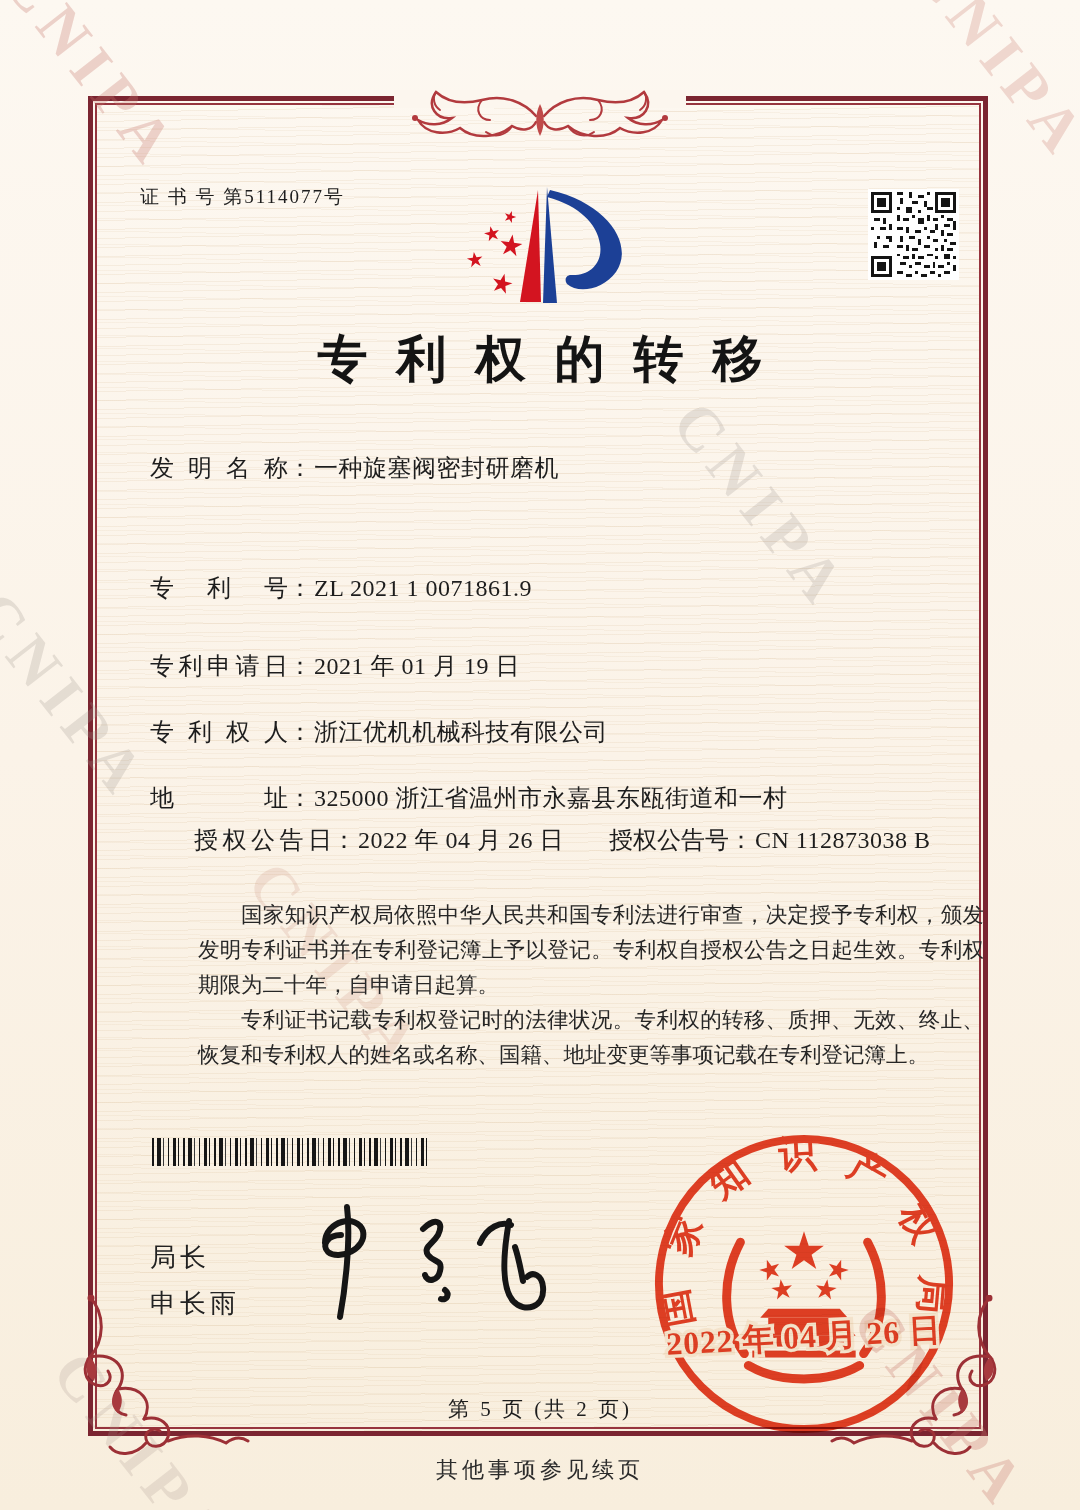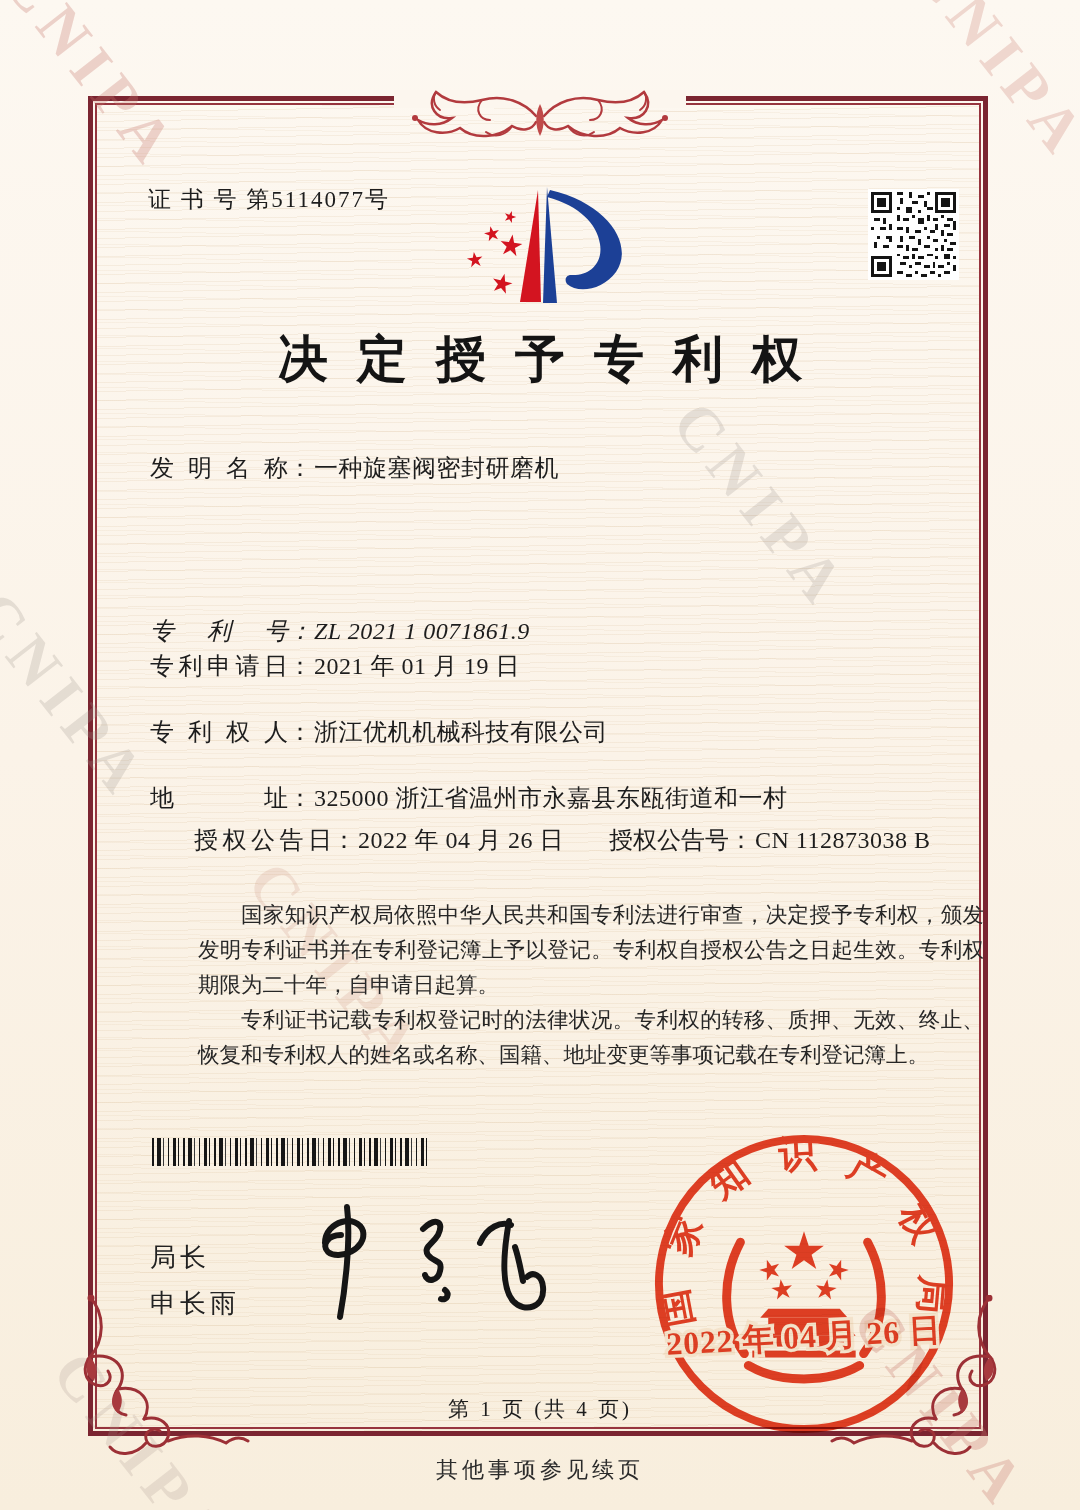--- a/index.html
+++ b/index.html
@@ -23,21 +23,21 @@
     border:5px solid #7b2531; z-index:1;
   }
   .frame::before{
     content:""; position:absolute; inset:2px; border:2px solid #96343e;
   }
   .wm{
     z-index:2; font-weight:bold; letter-spacing:10px; font-size:62px;
     transform:rotate(52deg); transform-origin:center; white-space:nowrap;
     font-family:"Liberation Serif","DejaVu Serif",serif; pointer-events:none;
   }
-  .cert-no{left:148px; top:184px; font-size:23px; letter-spacing:2px; z-index:3;}
+  .cert-no{left:140px; top:184px; font-size:19px; letter-spacing:2px; z-index:3;}
   .doc-title{
     left:0; right:0; top:326px; text-align:center; font-size:50px; font-weight:bold;
     letter-spacing:.58em; text-indent:.58em; color:#141414; z-index:3;
   }
   .field-row{left:150px; font-size:24px; white-space:nowrap; z-index:3;}
   .flabel{display:inline-block; width:138px; text-align:justify; text-align-last:justify;}
   .colon{display:inline-block; width:26px;}
   .fvalue{letter-spacing:.5px;}
   .grant2{position:absolute; left:415px; top:0;}
   .body-text{
@@ -157,26 +157,26 @@
       <path fill-rule="evenodd" d="M0,0h7v7H0Z M1,1h5v5H1Z"></path>
         <rect x="2" y="2" width="3" height="3"></rect>
       <path fill-rule="evenodd" d="M22,0h7v7h-7Z M23,1h5v5h-5Z"></path>
         <rect x="24" y="2" width="3" height="3"></rect>
       <path fill-rule="evenodd" d="M0,22h7v7H0Z M1,23h5v5H1Z"></path>
         <rect x="2" y="24" width="3" height="3"></rect>
       <path d="M9,0h2v1H9Z M13,0h1v2h-1Z M16,1h2v1h-2Z M19,0h1v1h-1Z M10,2h1v2h-1Z M14,3h2v1h-2Z M18,3h1v2h-1Z M9,5h1v1H9Z M12,5h2v2h-2Z M16,6h1v1h-1Z M19,5h2v1h-2Z M1,9h2v1H1Z M4,9h1v2H4Z M0,12h1v1H0Z M3,12h2v1H3Z M6,11h1v2H6Z M2,15h1v1H2Z M5,15h2v1H5Z M1,17h1v2H1Z M4,18h2v1H4Z M6,16h1v1H6Z M9,8h1v2H9Z M11,9h2v1h-2Z M14,8h1v1h-1Z M16,9h2v2h-2Z M19,8h1v2h-1Z M21,9h2v1h-2Z M24,8h1v1h-1Z M26,9h2v1h-2Z M22,11h1v2h-1Z M25,11h2v1h-2Z M28,10h1v3h-1Z M9,12h2v1H9Z M12,12h1v2h-1Z M15,13h2v1h-2Z M18,12h1v1h-1Z M20,13h2v1h-2Z M24,13h1v2h-1Z M26,14h2v1h-2Z M10,15h1v2h-1Z M13,15h2v1h-2Z M16,16h1v2h-1Z M19,15h1v1h-1Z M21,16h2v1h-2Z M25,16h1v1h-1Z M27,17h2v1h-2Z M9,18h2v1H9Z M12,18h1v2h-1Z M14,19h2v1h-2Z M18,18h2v1h-2Z M22,19h1v1h-1Z M24,18h1v2h-1Z M26,19h2v1h-2Z M9,21h1v1H9Z M11,22h2v1h-2Z M14,21h1v2h-1Z M16,22h2v1h-2Z M19,21h2v1h-2Z M22,22h1v1h-1Z M25,21h2v2h-2Z M28,22h1v1h-1Z M10,24h2v1h-2Z M13,25h1v1h-1Z M15,24h2v1h-2Z M18,25h2v1h-2Z M21,24h1v2h-1Z M23,25h2v1h-2Z M26,24h1v1h-1Z M28,25h1v2h-1Z M9,27h2v1H9Z M12,28h2v1h-2Z M15,27h1v1h-1Z M17,28h2v1h-2Z M20,27h2v1h-2Z M23,28h1v1h-1Z M25,27h2v1h-2Z"></path>
     </svg>
   </div>
 
-  <div class="abs doc-title">决定授予专利权</div>
+  <div class="abs doc-title">专利权的转移</div>
 
   <div class="abs field-row" style="top:452px;">
     <span class="flabel">发明名称</span><span class="colon">：</span><span class="fvalue">一种旋塞阀密封研磨机</span>
   </div>
-  <div class="abs field-row" style="top:615px;font-style:italic;">
+  <div class="abs field-row" style="top:572px;">
     <span class="flabel">专利号</span><span class="colon">：</span><span class="fvalue">ZL 2021 1 0071861.9</span>
   </div>
   <div class="abs field-row" style="top:650px;">
     <span class="flabel">专利申请日</span><span class="colon">：</span><span class="fvalue">2021 年 01 月 19 日</span>
   </div>
   <div class="abs field-row" style="top:716px;">
     <span class="flabel">专利权人</span><span class="colon">：</span><span class="fvalue">浙江优机机械科技有限公司</span>
   </div>
   <div class="abs field-row" style="top:782px;">
     <span class="flabel">地址</span><span class="colon">：</span><span class="fvalue">325000 浙江省温州市永嘉县东瓯街道和一村</span>
@@ -234,16 +234,16 @@
         <path d="M116,194 h88 l-8,-9 h-72 Z"></path>
         <rect x="124" y="194" width="72" height="12"></rect>
         <path d="M108,212 h104 l-7,-8 h-90 Z"></path>
         <rect x="116" y="212" width="88" height="11"></rect>
         <rect x="108" y="227" width="104" height="7"></rect>
       </g>
       <text x="160" y="224" text-anchor="middle" font-size="32" font-weight="bold" fill="#e2381c" textLength="276" lengthAdjust="spacing" style="paint-order:stroke; stroke:#faf2e6; stroke-width:7px;" transform="rotate(-3 160 224)" font-family="Liberation Serif, DejaVu Serif, serif">2022 年 04 月 26 日</text>
     </svg>
   </div>
 
-  <div class="abs page-info">第 1 页 (共 4 页)</div>
+  <div class="abs page-info">第 5 页 (共 2 页)</div>
   <div class="abs continuation">其他事项参见续页</div>
 
 </div>
 
 </body></html>

